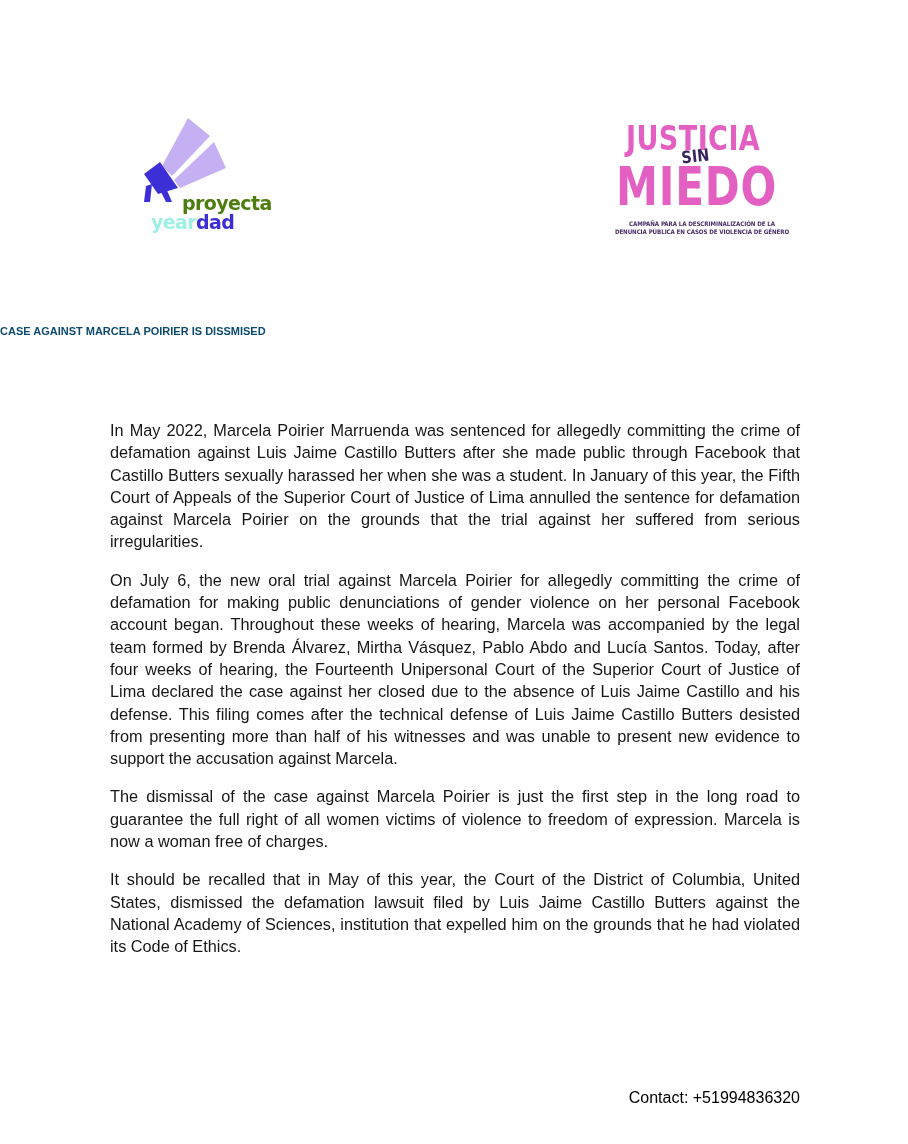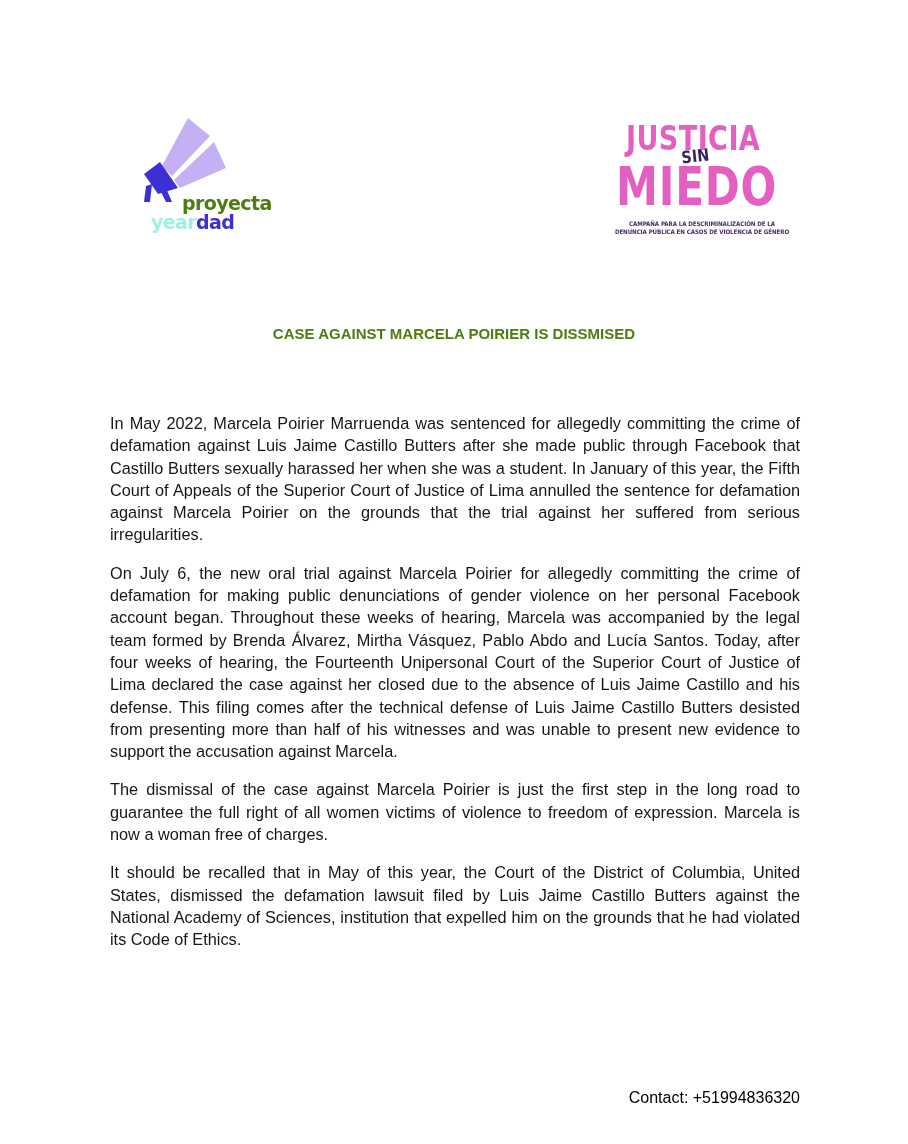--- a/index.html
+++ b/index.html
@@ -41,28 +41,28 @@
       font-size: 54px; color: #e35fc2; letter-spacing: 1px; line-height: 1;
       transform: scaleX(0.78); transform-origin: left top;
     }
     .jsm-tag {
       position: absolute; left: 0px; top: 102px; width: 180px; text-align: center;
       font-family: "DejaVu Sans Condensed", "DejaVu Sans", sans-serif; font-weight: bold;
       font-size: 6.2px; color: #4a2d6a; line-height: 1.25; letter-spacing: -0.1px;
     }
 
     .title {
-      position: absolute; left: 0; width: 908px; top: 325px; text-align: center;
-      font-weight: bold; font-size: 15px; color: #4d7c0f;
+      position: absolute; left: 0; width: 908px; top: 325px; 
+      font-weight: bold; font-size: 11px; color: #0c4a6e;
     }
     .body {
       position: absolute; left: 110px; width: 690px; top: 403px;
       font-size: 16.3px; line-height: 22.3px; text-align: justify; color: #161616;
     }
-    .body p { margin: 9px 0 16px 0; }
+    .body p { margin: 16px 0 16px 0; }
     .contact {
       position: absolute; right: 108px; top: 1089px;
       font-size: 16px; color: #000000;
     }
   </style>
 </head>
 <body>
 
 <div class="logo-left">
   <svg width="140" height="90" viewBox="0 0 140 90">

